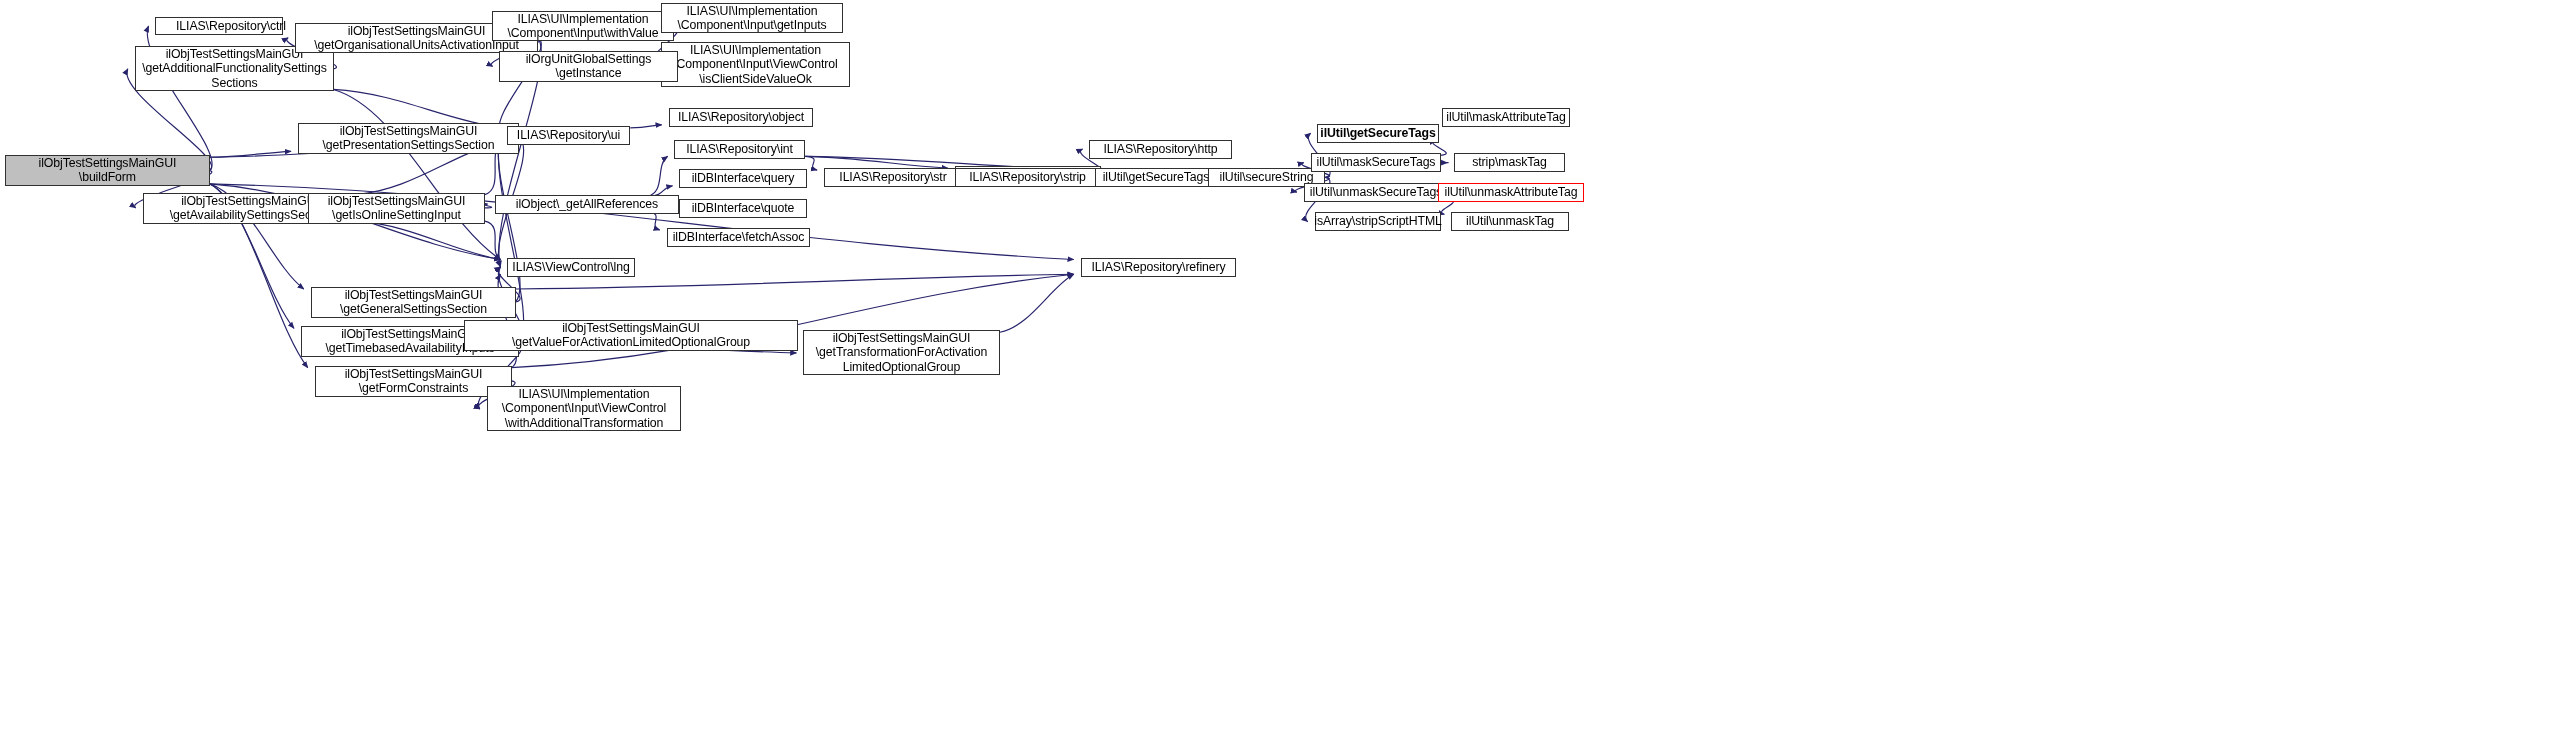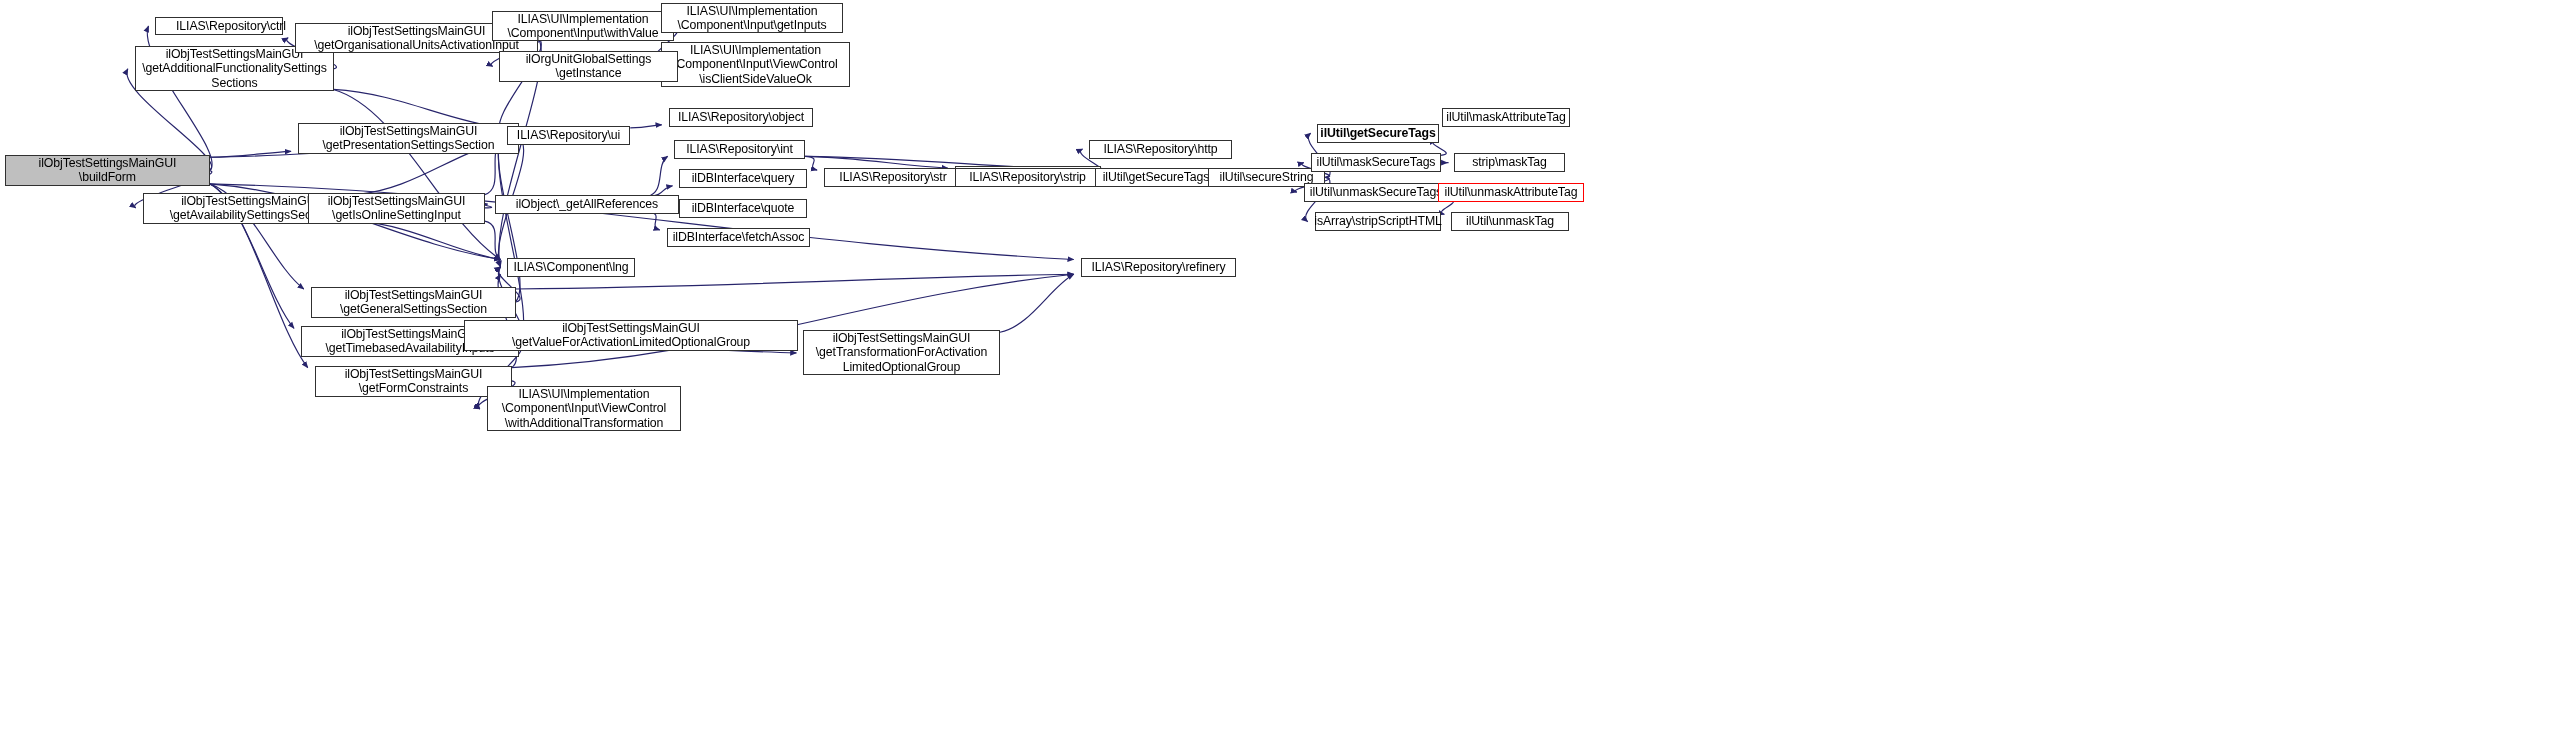--- a/index.html
+++ b/index.html
@@ -162,21 +162,21 @@
       <div class="node" style="left: 1095px; top: 168px; width: 122px; height: 18.7px;"><span class="node-label">ilUtil\getSecureTags</span></div>
       <div class="node" style="left: 1208px; top: 168px; width: 117px; height: 18.7px;"><span class="node-label">ilUtil\secureString</span></div>
       <div class="node" style="left: 1317px; top: 124px; width: 122px; height: 18.7px; font-weight: bold;"><span class="node-label">ilUtil\getSecureTags</span></div>
       <div class="node" style="left: 1311px; top: 153px; width: 130px; height: 18.7px;"><span class="node-label">ilUtil\maskSecureTags</span></div>
       <div class="node" style="left: 1304px; top: 183px; width: 144px; height: 18.7px;"><span class="node-label">ilUtil\unmaskSecureTags</span></div>
       <div class="node" style="left: 1315px; top: 212px; width: 126px; height: 18.7px;"><span class="node-label">isArray\stripScriptHTML</span></div>
       <div class="node" style="left: 1442px; top: 108px; width: 128px; height: 18.7px;"><span class="node-label">ilUtil\maskAttributeTag</span></div>
       <div class="node" style="left: 1454px; top: 153px; width: 111px; height: 18.7px;"><span class="node-label">strip\maskTag</span></div>
       <div class="node highlight" style="left: 1438px; top: 183px; width: 146px; height: 18.7px;"><span class="node-label">ilUtil\unmaskAttributeTag</span></div>
       <div class="node" style="left: 1451px; top: 212px; width: 118px; height: 18.7px;"><span class="node-label">ilUtil\unmaskTag</span></div>
-      <div class="node" style="left: 507px; top: 258px; width: 128px; height: 18.7px;"><span class="node-label">ILIAS\Component\lng</span></div>
+      <div class="node" style="left: 507px; top: 258px; width: 128px; height: 18.7px;"><span class="node-label">ILIAS\ViewControl\lng</span></div>
       <div class="node" style="left: 1081px; top: 258px; width: 155px; height: 18.7px;"><span class="node-label">ILIAS\Repository\refinery</span></div>
       <div class="node" style="left: 311px; top: 287px; width: 205px; height: 30.5px;"><span class="node-label">ilObjTestSettingsMainGUI
 \getGeneralSettingsSection</span></div>
       <div class="node" style="left: 301px; top: 326px; width: 218px; height: 30.5px;"><span class="node-label">ilObjTestSettingsMainGUI
 \getTimebasedAvailabilityInputs</span></div>
       <div class="node" style="left: 464px; top: 320px; width: 334px; height: 30.5px;"><span class="node-label">ilObjTestSettingsMainGUI
 \getValueForActivationLimitedOptionalGroup</span></div>
       <div class="node" style="left: 803px; top: 330px; width: 197px; height: 45px;"><span class="node-label">ilObjTestSettingsMainGUI
 \getTransformationForActivation
 LimitedOptionalGroup</span></div>

